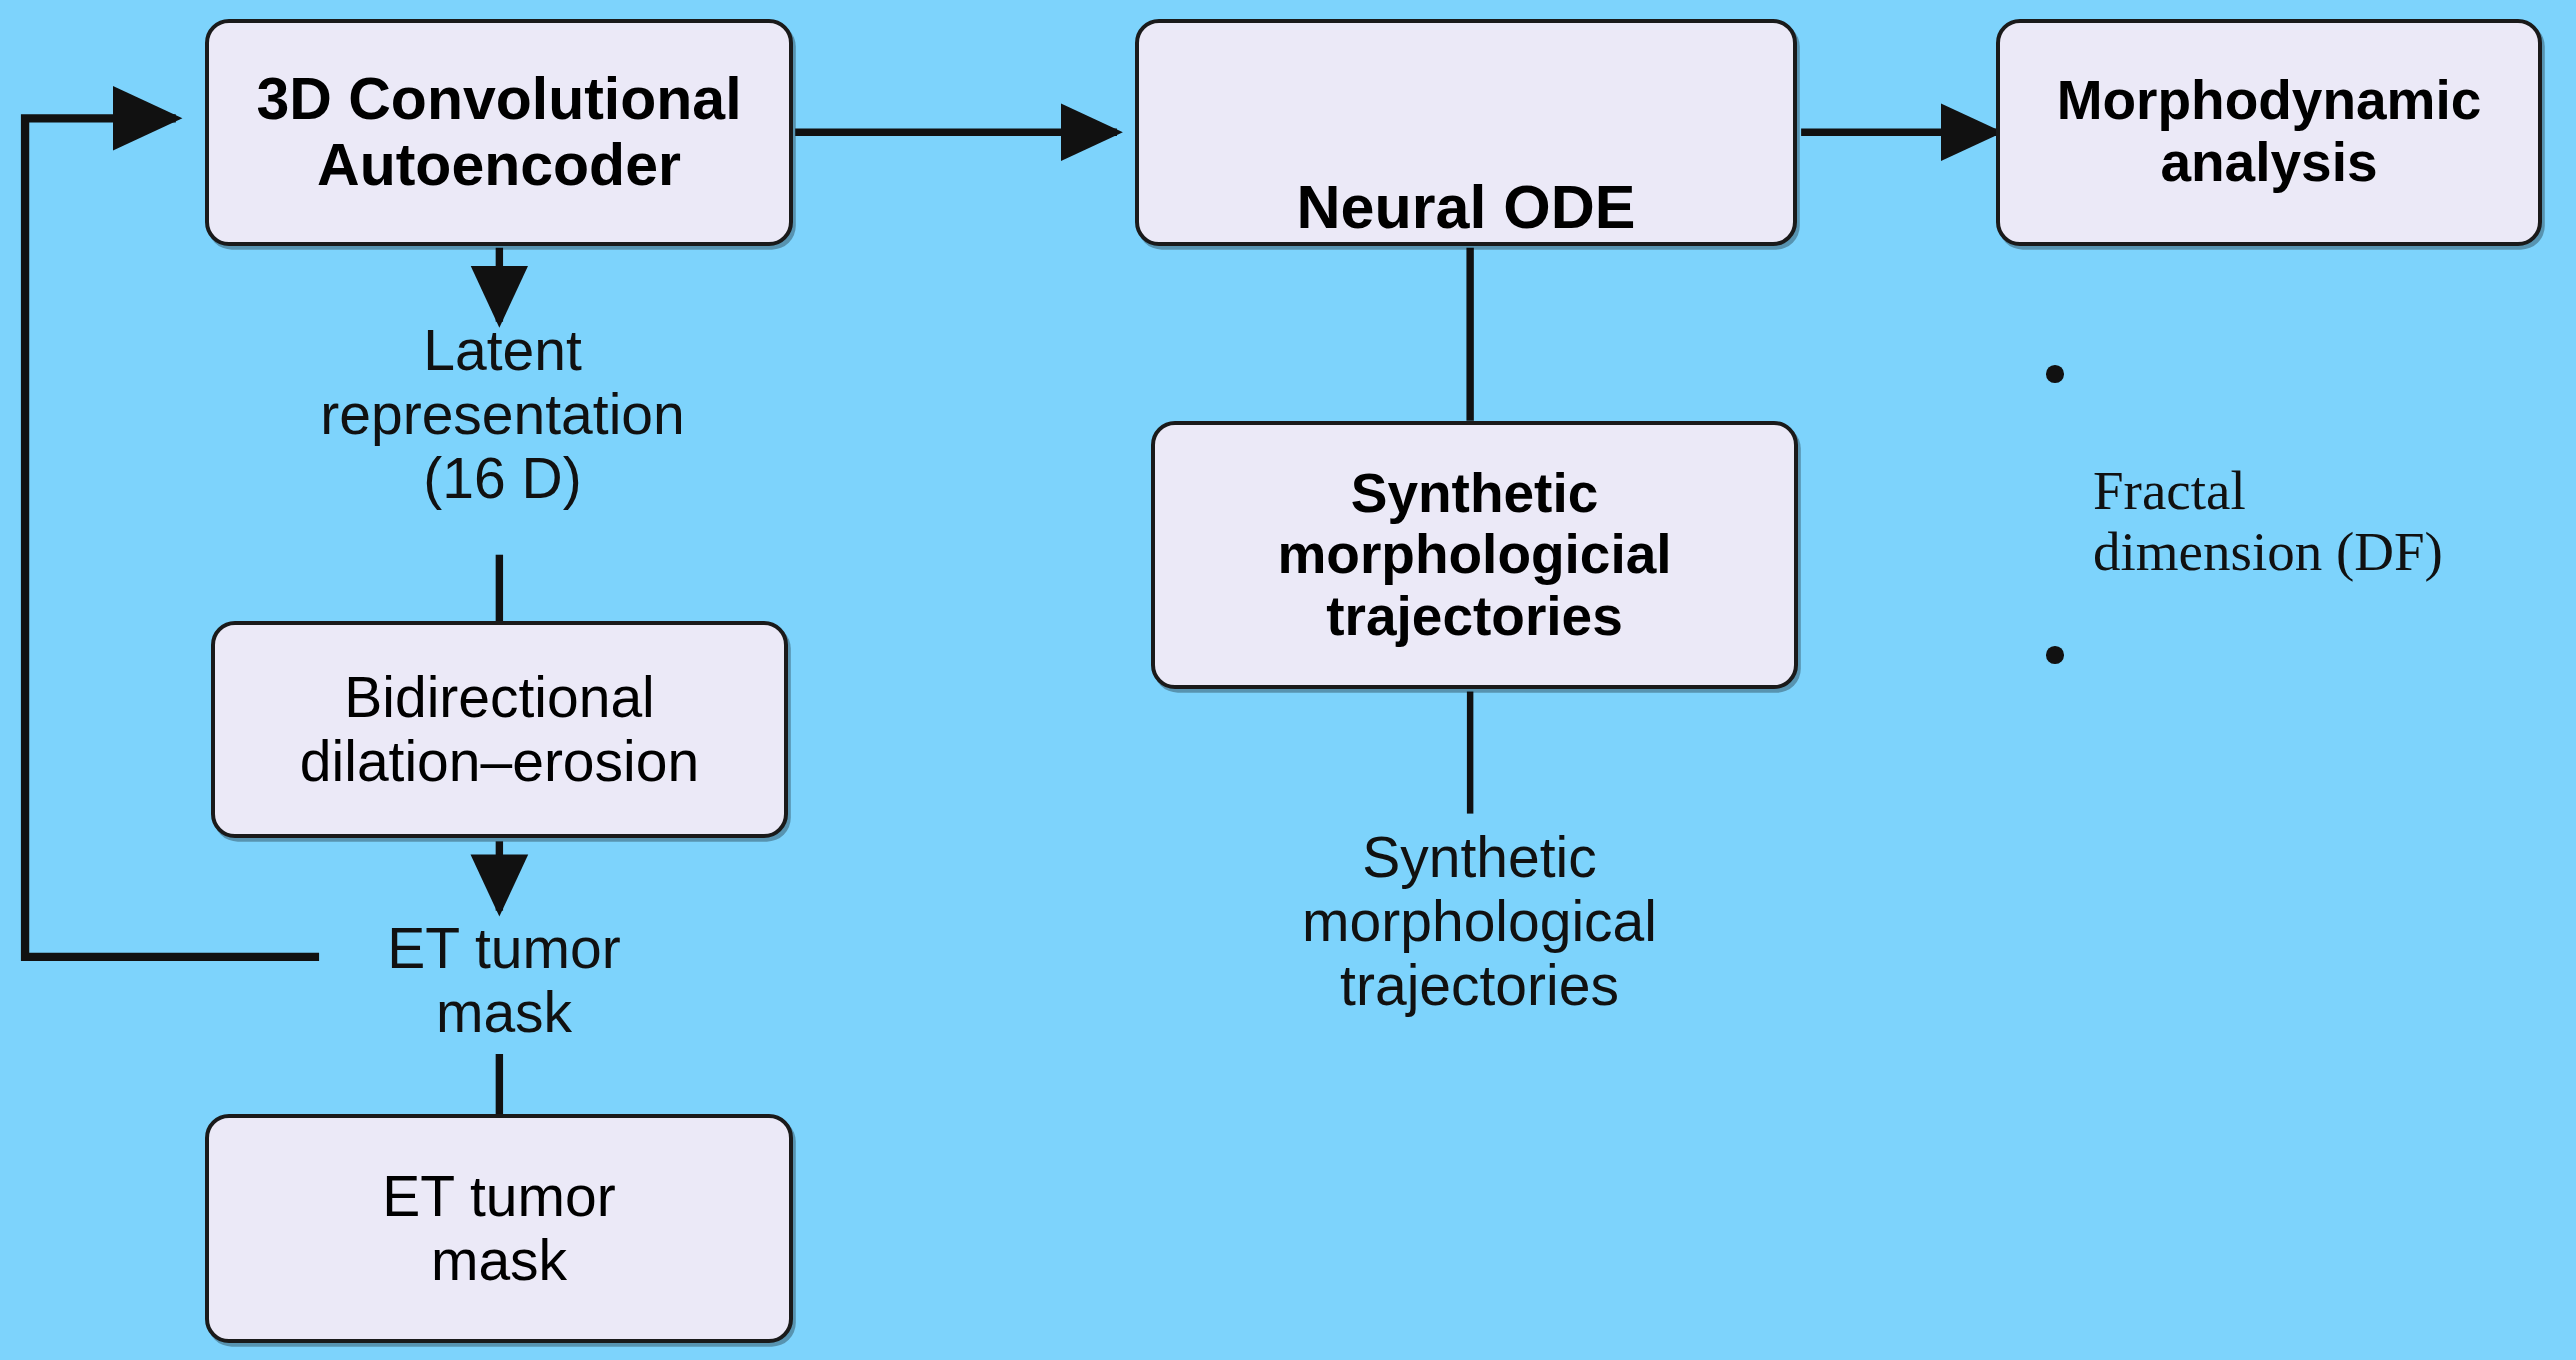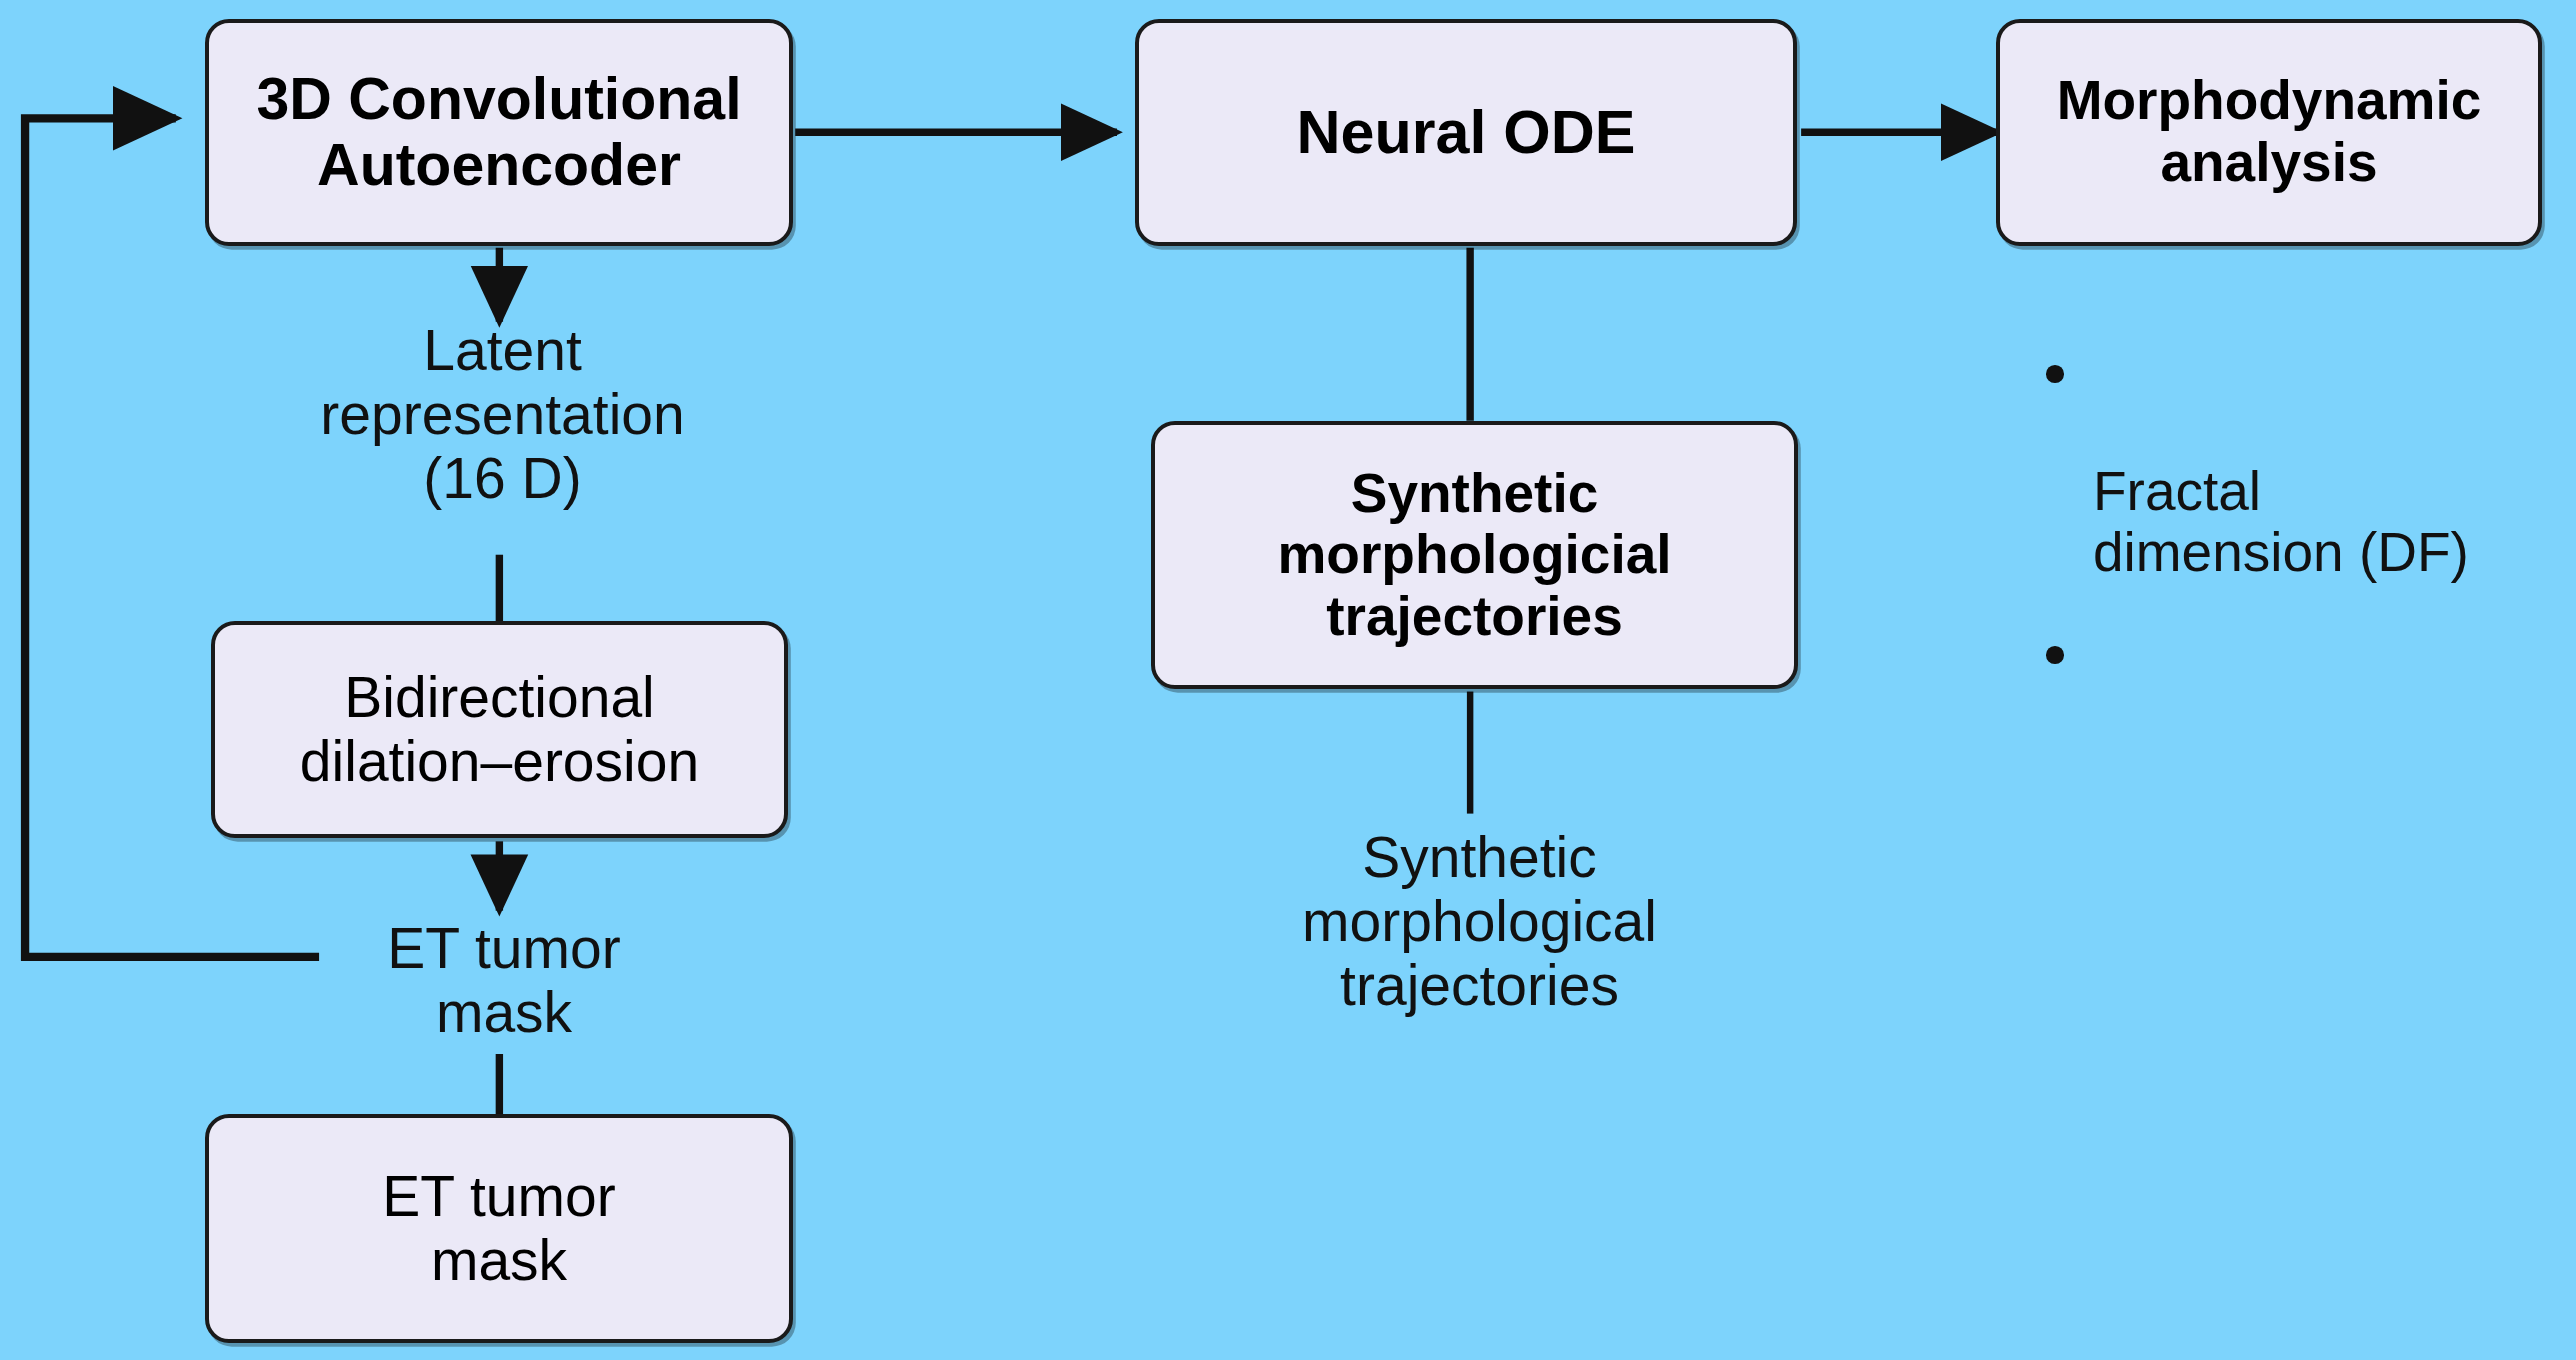--- a/index.html
+++ b/index.html
@@ -134,21 +134,21 @@
   <div class="node" style="left:211px; top:621px; width:577px; height:217px; font-size:57px;">
     <span class="node-label">Bidirectional
 dilation–erosion</span>
   </div>
 
   <div class="node" style="left:205px; top:1114px; width:588px; height:229px; font-size:57px;">
     <span class="node-label">ET tumor
 mask</span>
   </div>
 
-  <div class="node bold" style="left:1135px; top:18.5px; width:662px; height:227px; font-size:61px;">
+  <div class="node bold" style="left:1135px; top:18.5px; width:662px; height:227px; font-size:61px;align-items:flex-end;">
     <span class="node-label">Neural ODE</span>
   </div>
 
   <div class="node bold" style="left:1151px; top:421px; width:647px; height:268px; font-size:55px;">
     <span class="node-label">Synthetic
 morphologicial
 trajectories</span>
   </div>
 
   <div class="node bold" style="left:1996px; top:18.5px; width:546px; height:227px; font-size:55px;">
@@ -161,21 +161,21 @@
 (16 D)</div>
 
   <div class="plain-text" style="left:319px; top:917px; width:370px; font-size:57px;">ET tumor
 mask</div>
 
   <div class="plain-text" style="left:1193px; top:826px; width:573px; font-size:57px;">Synthetic
 morphological
 trajectories</div>
 
   <ul class="bullet-list" style="left:2039px; top:340px; width:532px; font-size:55px;">
-    <li class="bullet-item" style="margin-bottom:39px;">
+    <li class="bullet-item" style="margin-bottom:39px;font-family:Liberation Serif, serif;">
       <span class="dot"></span>
       <span>Fractal
 dimension (DF)</span>
     </li>
     <li class="bullet-item">
       <span class="dot"></span>
     </li>
   </ul>
 
 </div>

